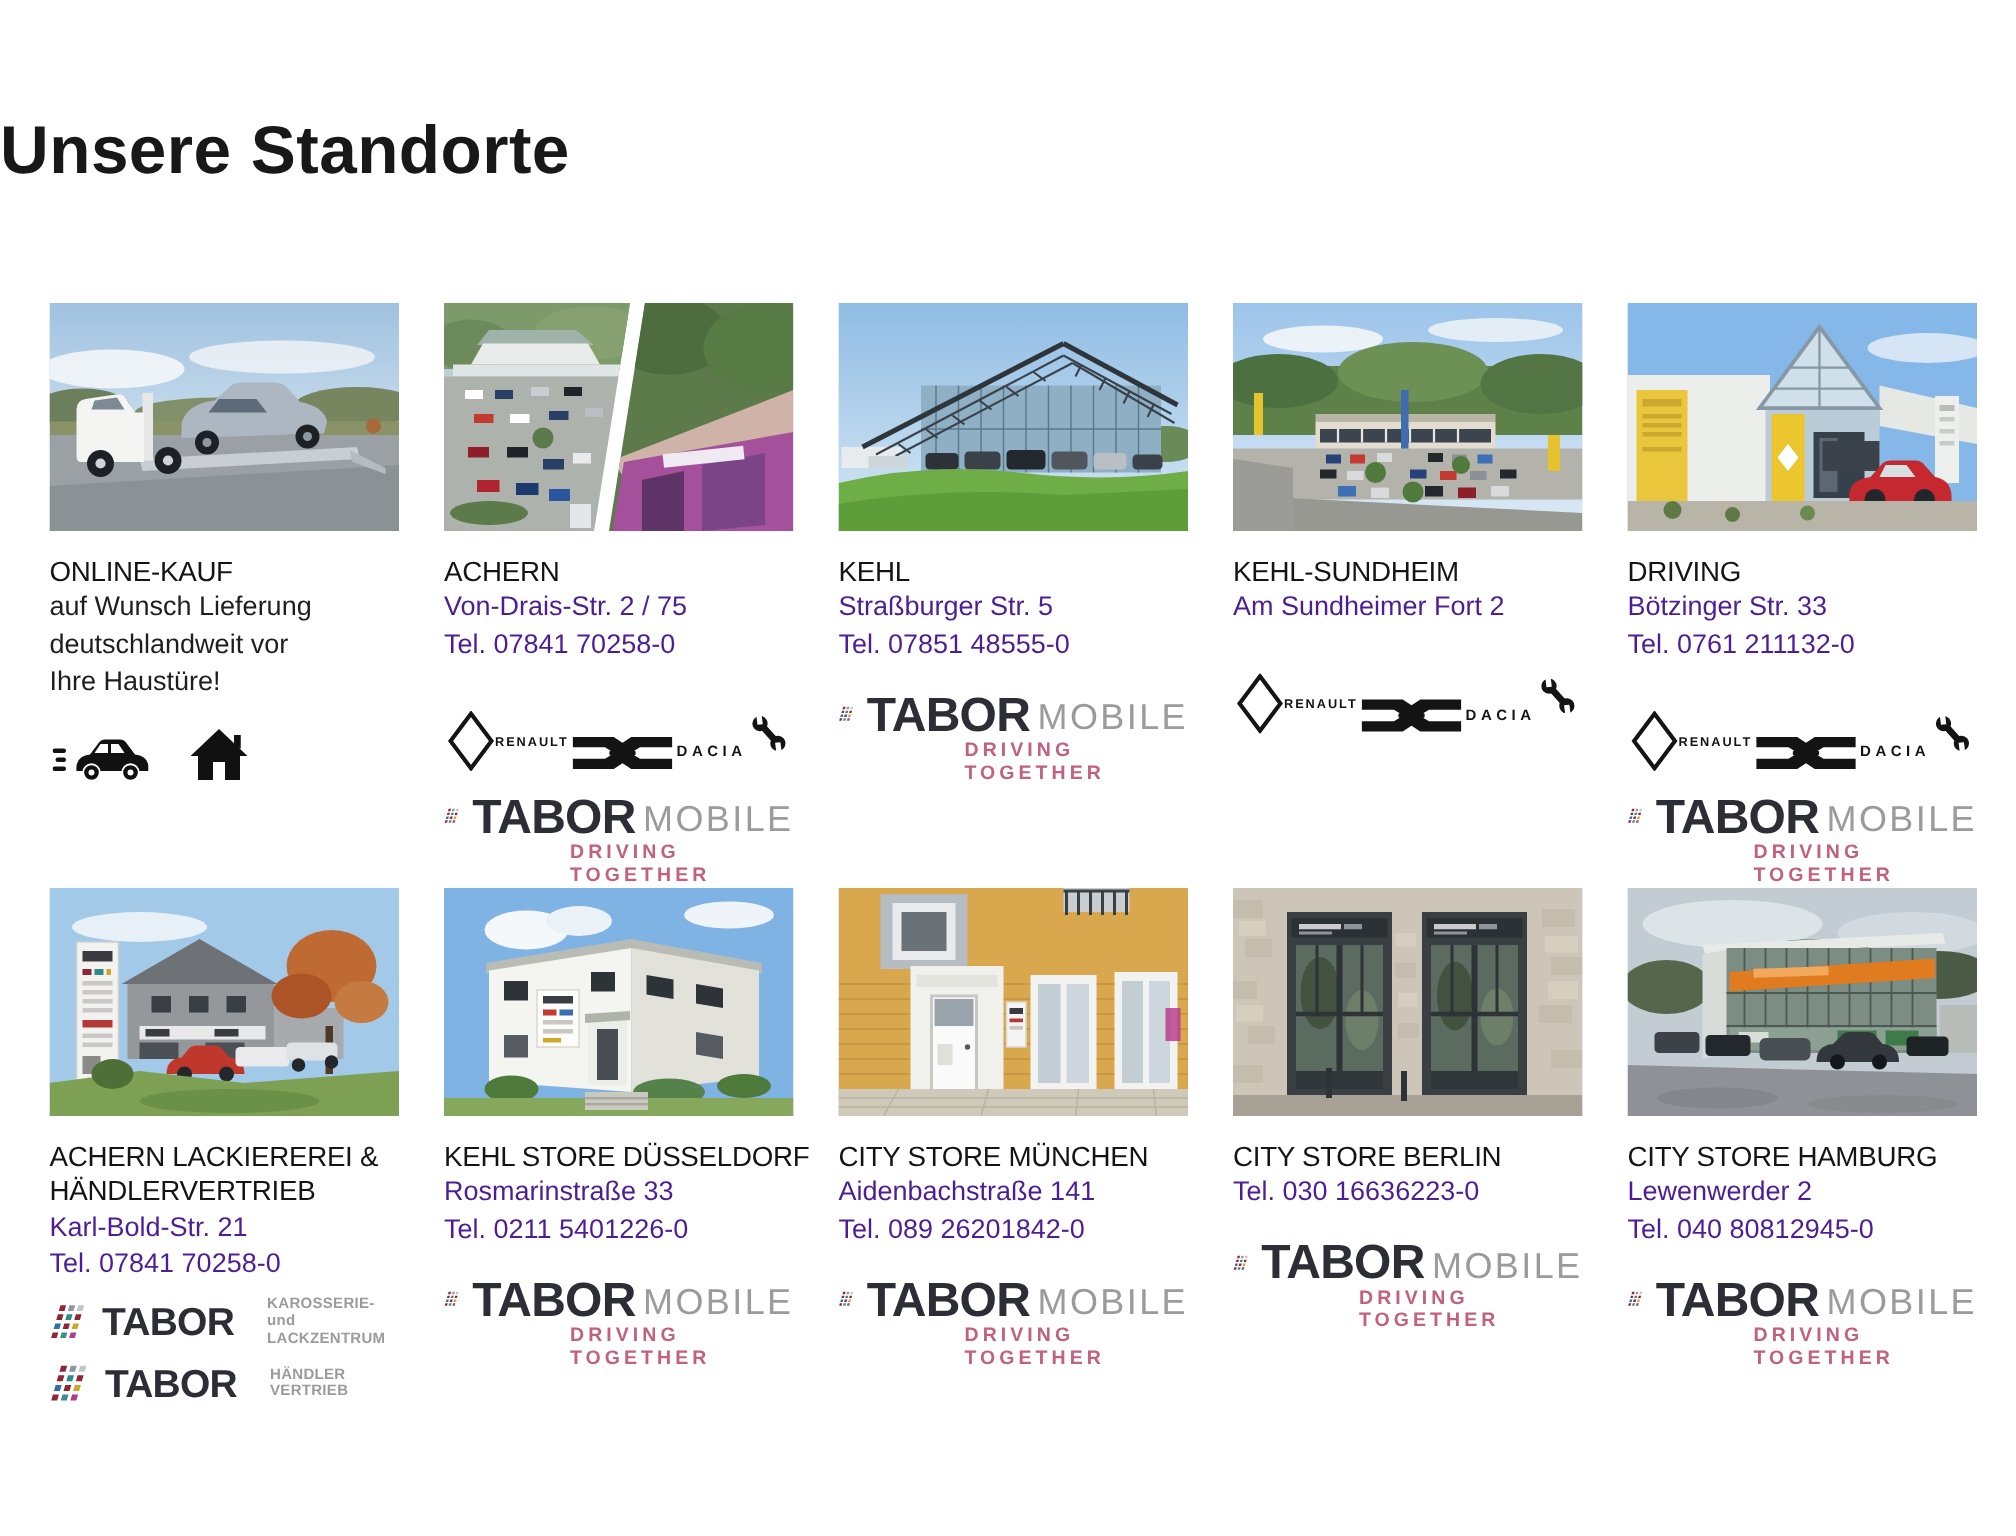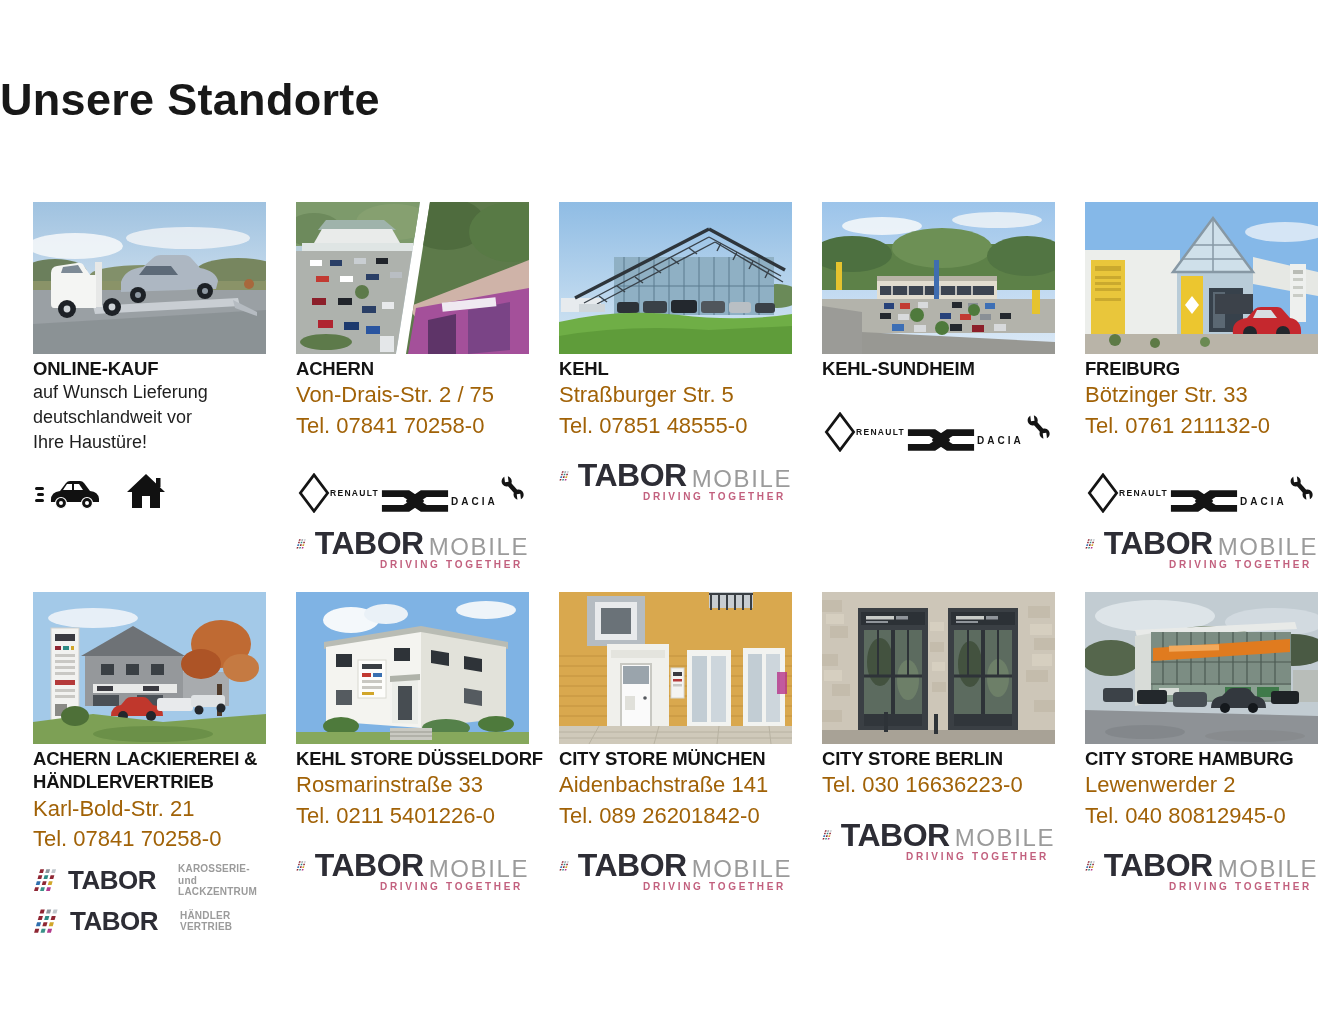--- a/index.html
+++ b/index.html
@@ -5,36 +5,36 @@
   html,body{margin:0;padding:0}
   body{width:1344px;height:1024px;background:#fff;font-family:"Liberation Sans",sans-serif;
        position:relative;overflow:hidden;color:#1c1c1c}
   .title{position:absolute;top:74px;left:0;width:100%;margin:0;text-align:left;
          font-size:45px;font-weight:700;letter-spacing:.3px;color:#181818}
   .grid{position:absolute;left:33px;top:202px;display:grid;
         grid-template-columns:repeat(5,233px);grid-template-rows:390px auto;column-gap:30px}
   .card{width:233px}
   .photo{width:233px;height:152px;overflow:hidden;background:#dde4ea}
   .photo svg{display:block;width:100%;height:100%}
-  .loc-name{margin-top:3px;font-size:18.5px;font-weight:700;line-height:1.26;
+  .loc-name{margin-top:15px;font-size:18.5px;font-weight:400;line-height:1.26;
             letter-spacing:-.2px;white-space:nowrap;color:#141414}
   .wrapname .loc-name{white-space:normal}
-  .loc-line{font-size:22px;line-height:1.38;color:#a16207}
+  .loc-line{font-size:18px;line-height:1.38;color:#4c1d95}
   .loc-desc{font-size:18px;line-height:1.38;color:#1e1e1e;white-space:pre-line}
   .icon-row{display:flex;align-items:center;gap:28px;margin-top:18px;padding-left:2px}
   .brand-row{display:flex;align-items:flex-end;justify-content:space-between;
              margin-top:12px;padding:0 2px;height:60px}
   .brand{display:flex;flex-direction:row;align-items:center;gap:0}
   .brand-label{font-size:8.5px;font-weight:700;letter-spacing:1.3px;color:#141414}
   .dacia .brand-label{font-size:10px;letter-spacing:3px}
   .tabor{margin-top:12px}
   .tabor-row{display:flex;align-items:center}
   .tabor-brand{font-size:32px;font-weight:700;color:#2d2d35;letter-spacing:-.5px;margin-left:6px}
   .tabor-mobile{font-size:24px;color:#9b9b9b;letter-spacing:1.6px;margin-left:5px;margin-top:6px}
-  .tabor-tagline{font-size:10px;font-weight:700;color:#c2607e;letter-spacing:2.7px;margin:-3px 0 0 84px}
+  .tabor-tagline{font-size:13px;font-weight:700;color:#c2607e;letter-spacing:2.7px;margin:-3px 0 0 84px}
   .tabor-variant{display:flex;align-items:center;margin-top:9px}
   .tabor-variant .tabor-brand{font-size:26px;margin-left:5px}
   .tv-lines{font-size:10px;font-weight:700;color:#9b9b9b;line-height:1.12;margin-left:22px;letter-spacing:.2px}
 </style>
 </head>
 <body>
 
 <h1 class="title">Unsere Standorte</h1>
 
 <div class="grid">
@@ -336,20 +336,21 @@
         <rect x="172" y="122" width="12" height="7" fill="#d8dadc"></rect>
         <circle cx="95" cy="113" r="7" fill="#4f7a3c"></circle>
           <circle cx="152" cy="108" r="6" fill="#4f7a3c"></circle>
         <circle cx="120" cy="126" r="7" fill="#4f7a3c"></circle>
         <rect x="210" y="88" width="8" height="24" fill="#e5c32e"></rect>
         <polygon points="0,128 233,140 233,152 0,152" fill="#989893"></polygon>
         <polygon points="0,104 40,110 40,152 0,152" fill="#9b9b97"></polygon>
       </svg>
     </div>
     <div class="loc-name">KEHL-SUNDHEIM</div>
+    <div class="loc-line">Am Sundheimer Fort 2</div>
     <div class="brand-row">
       <div class="brand">
         <svg width="32" height="40" viewBox="0 0 34 44">
           <polygon points="17,2 32,22 17,42 2,22" fill="none" stroke="#141414" stroke-width="3"></polygon>
         </svg>
         <span class="brand-label">RENAULT</span>
       </div>
       <div class="brand dacia">
         <svg width="72" height="24" viewBox="0 0 74 24">
           <path d="M3,1 H31 L46,11 V13 L31,23 H3 V16 H25 L31.5,12 L25,8 H3 Z" fill="#141414"></path>
@@ -400,21 +401,21 @@
         <path d="M148,132 q-2,-14 14,-16 l8,-9 q2,-2 6,-2 h16 q4,0 6,3 l7,8 q12,2 11,16 Z" fill="#c5282e"></path>
         <path d="M172,108 h14 l6,8 h-24 Z" fill="#d8dee2"></path>
         <circle cx="165" cy="131" r="7" fill="#23272c"></circle>
           <circle cx="198" cy="131" r="7" fill="#23272c"></circle>
         <rect y="132" width="233" height="20" fill="#b9b4a8"></rect>
         <circle cx="30" cy="138" r="6" fill="#5d7a46"></circle>
           <circle cx="70" cy="141" r="5" fill="#5d7a46"></circle>
         <circle cx="120" cy="140" r="5" fill="#6b8a52"></circle>
       </svg>
     </div>
-    <div class="loc-name">FREIBURG</div>
+    <div class="loc-name">DRIVING</div>
     <div class="loc-line">Bötzinger Str. 33</div>
     <div class="loc-line">Tel. 0761 211132-0</div>
     <div class="brand-row">
       <div class="brand">
         <svg width="32" height="40" viewBox="0 0 34 44">
           <polygon points="17,2 32,22 17,42 2,22" fill="none" stroke="#141414" stroke-width="3"></polygon>
         </svg>
         <span class="brand-label">RENAULT</span>
       </div>
       <div class="brand dacia">

